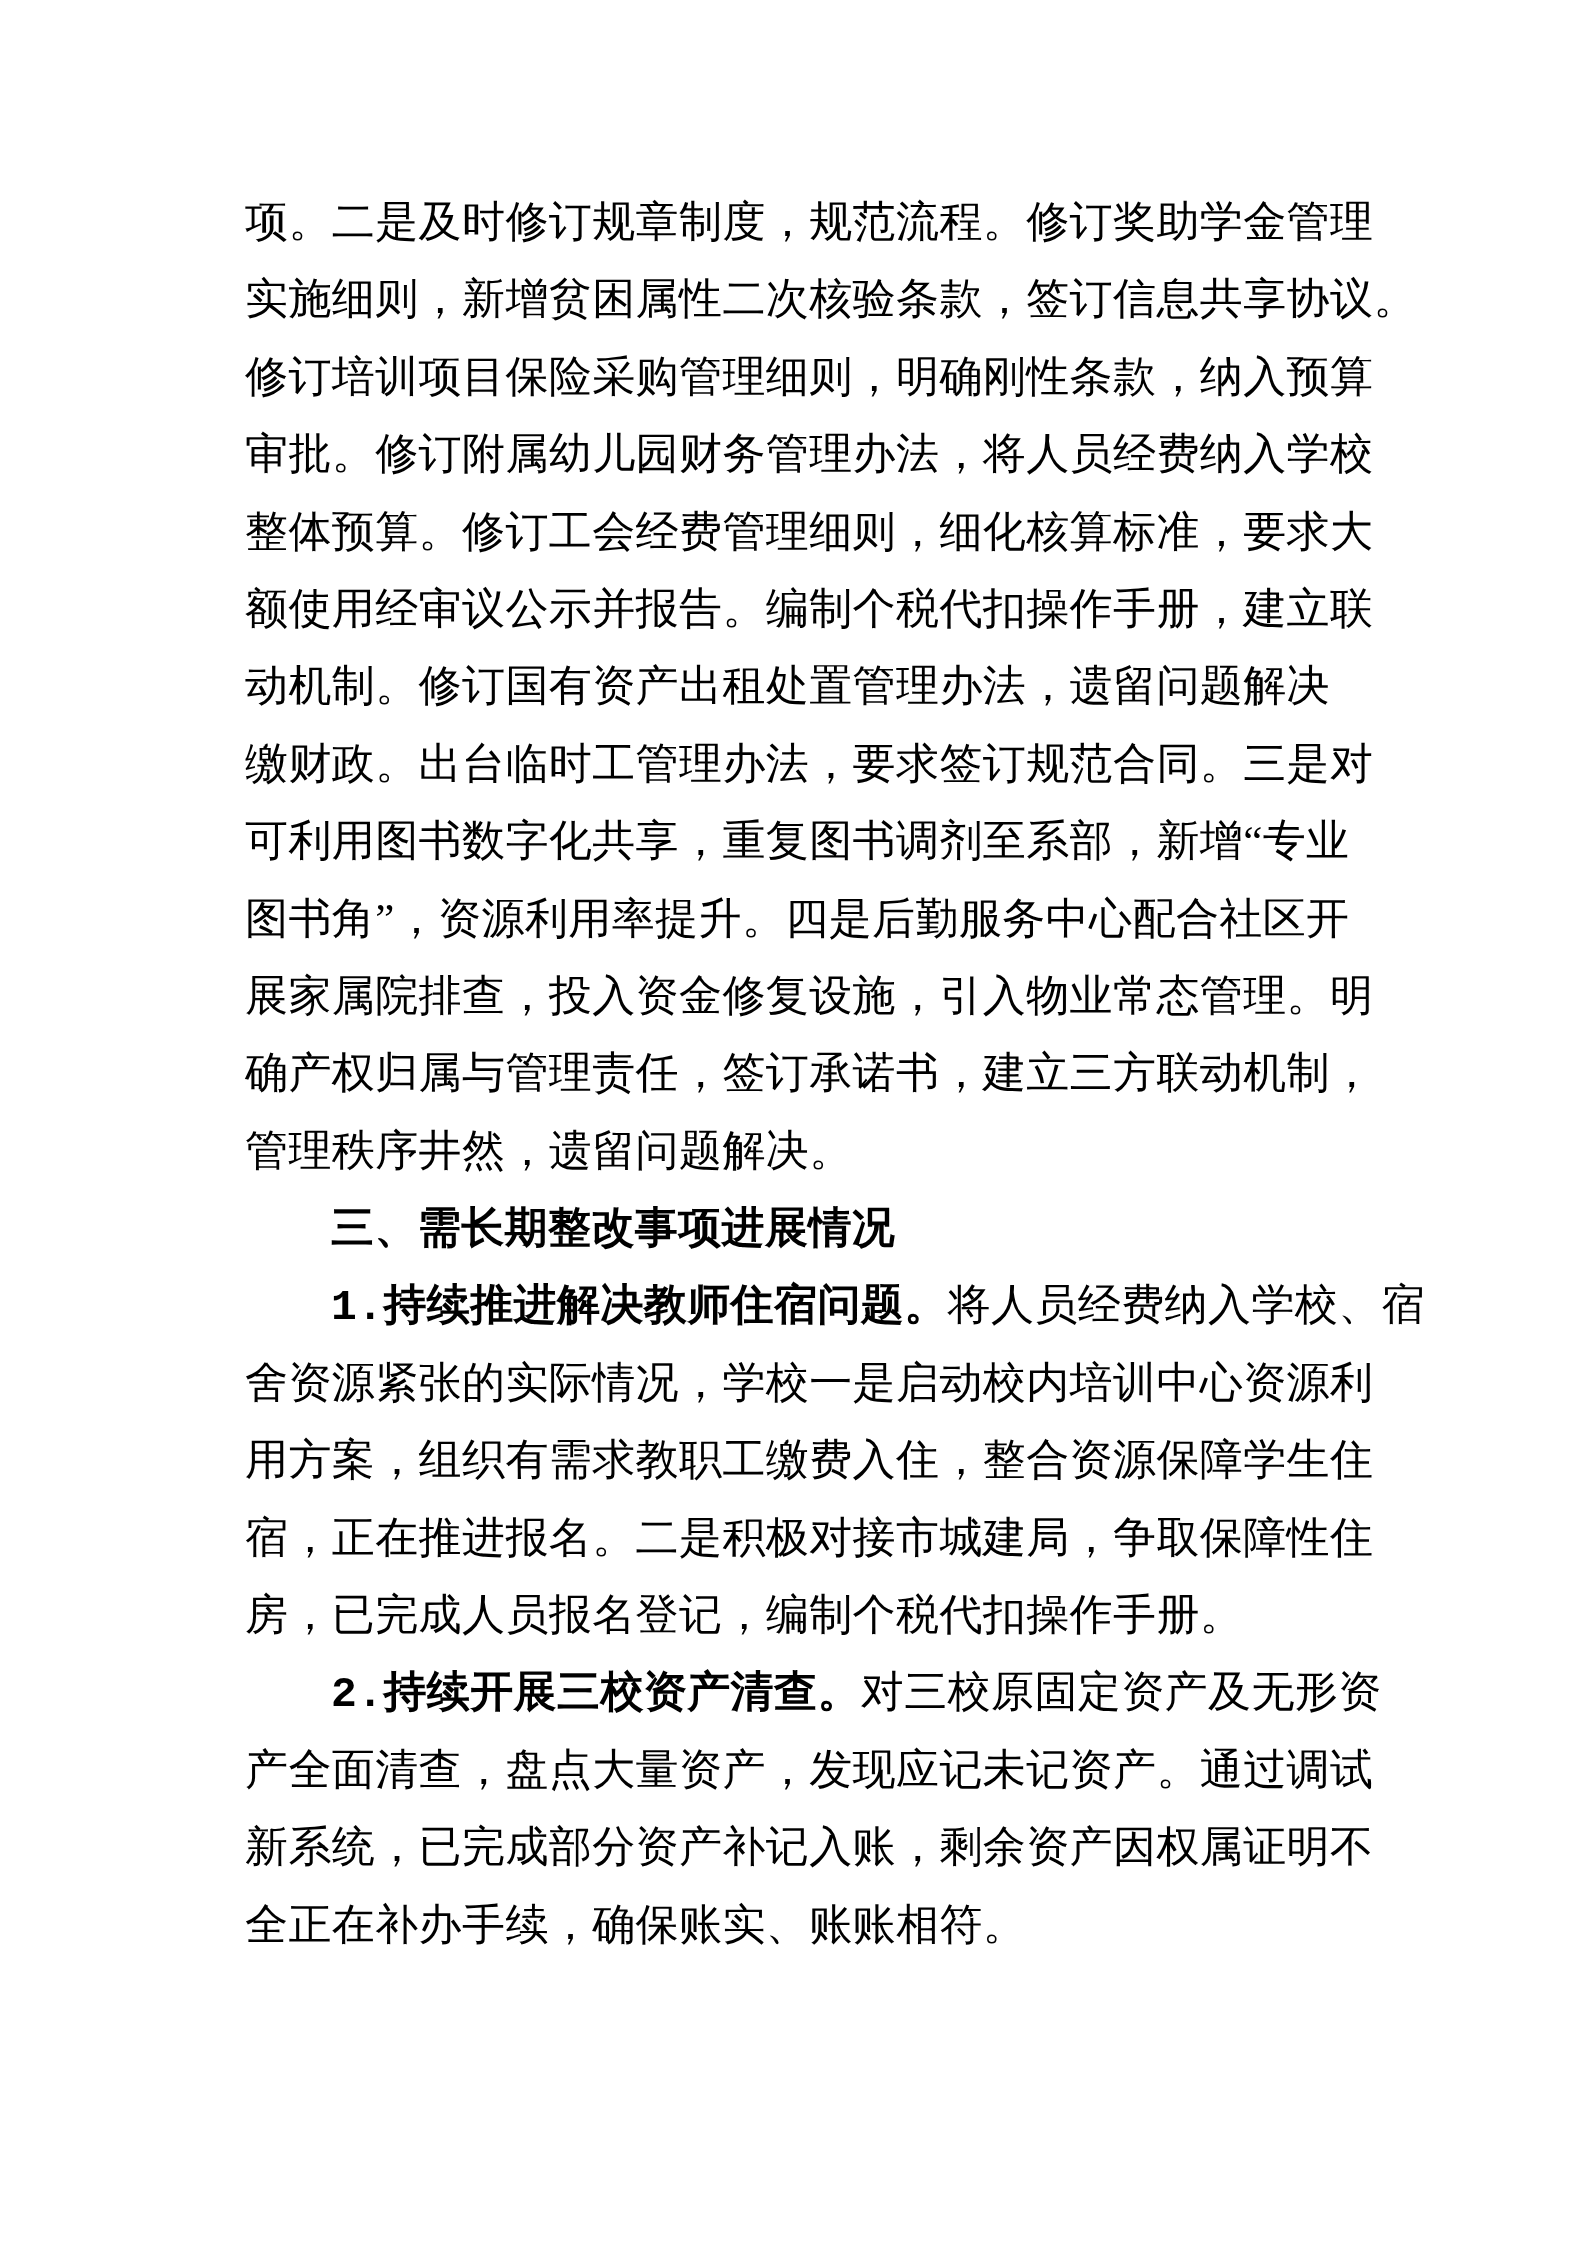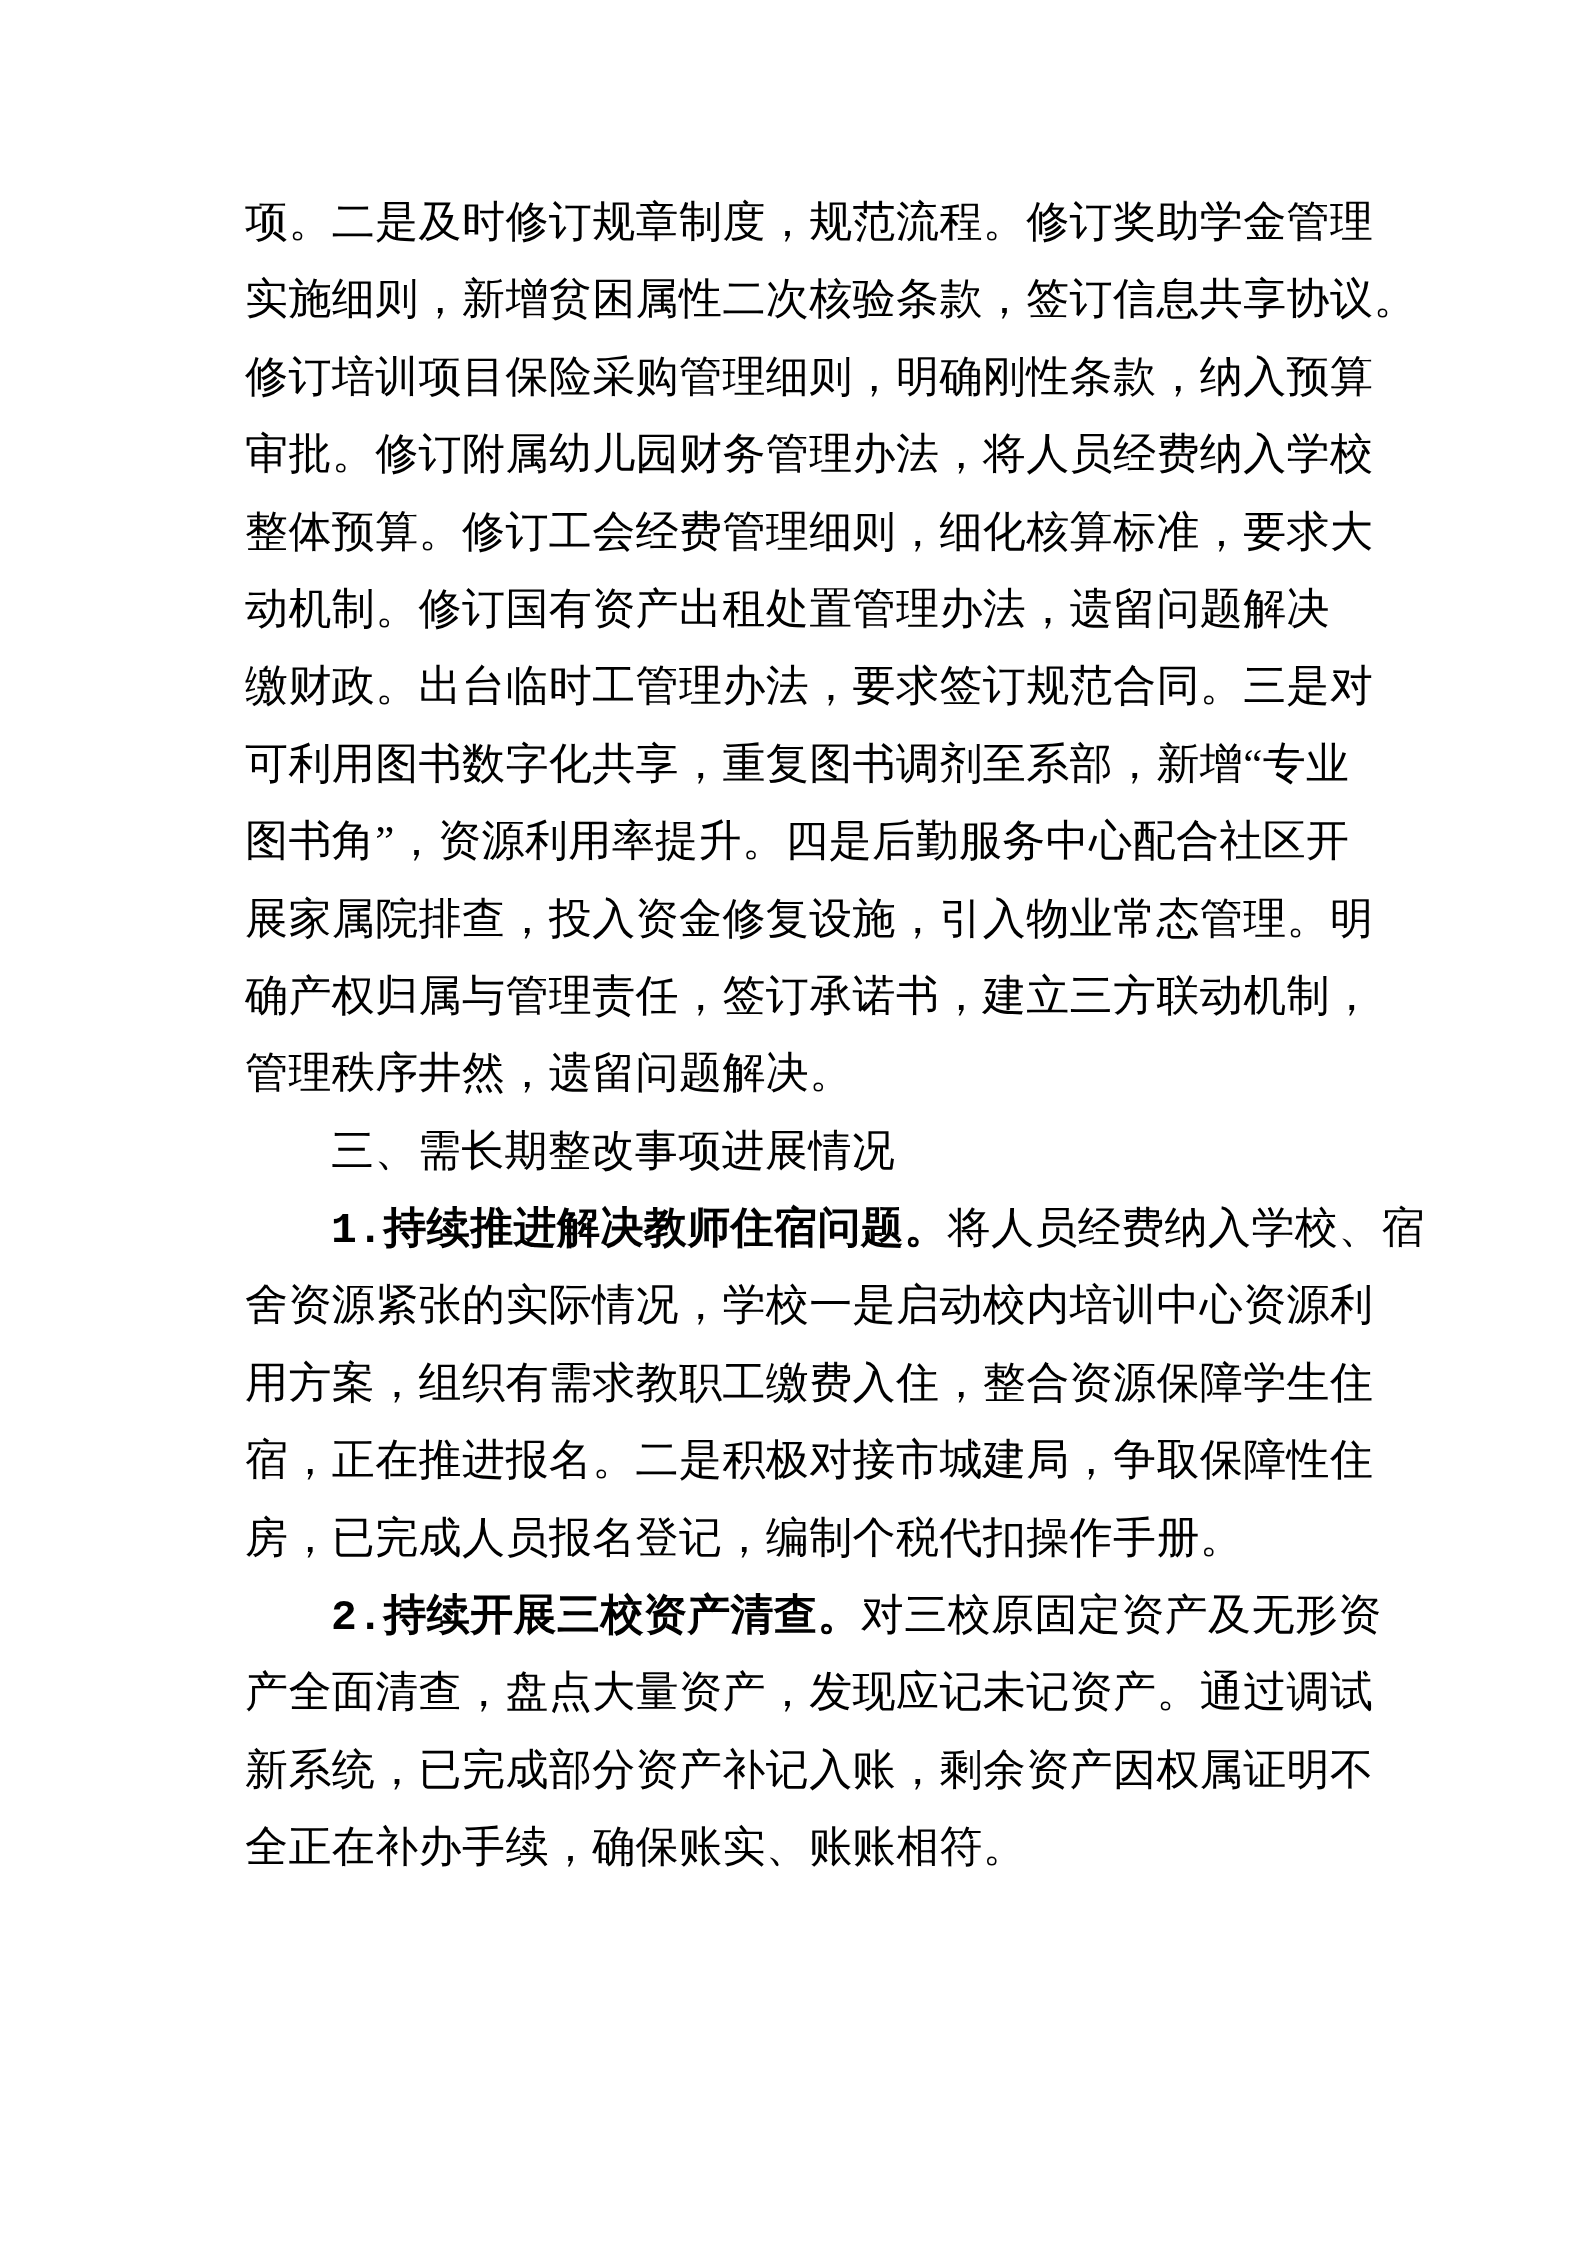--- a/index.html
+++ b/index.html
@@ -32,40 +32,41 @@
   }
   .line.indent {
     padding-left: 86px;
   }
   .lead-bold {
     font-weight: 700;
     font-family: Liberation Mono, monospace;
   }
   .heading-line {
     font-family: "Liberation Sans", "DejaVu Sans", sans-serif;
-    font-weight: 400;
+    font-weight: 700;
     font-size: 43px;
     line-height: 77.4px;
     height: 77.4px;
     color: #000000;
     letter-spacing: 0.4px;
     padding-left: 86px;
     white-space: nowrap;
   }
 </style>
 </head>
 <body>
 
 <div class="page">
   <div class="text-column">
       <div class="line"><span>项。二是及时修订规章制度，规范流程。修订奖助学金管理</span></div>
       <div class="line"><span>实施细则，新增贫困属性二次核验条款，签订信息共享协议。</span></div>
       <div class="line"><span>修订培训项目保险采购管理细则，明确刚性条款，纳入预算</span></div>
       <div class="line"><span>审批。修订附属幼儿园财务管理办法，将人员经费纳入学校</span></div>
       <div class="line"><span>整体预算。修订工会经费管理细则，细化核算标准，要求大</span></div>
+      <div class="line"><span>额使用经审议公示并报告。编制个税代扣操作手册，建立联</span></div>
       <div class="line"><span>动机制。修订国有资产出租处置管理办法，遗留问题解决</span></div>
       <div class="line"><span>缴财政。出台临时工管理办法，要求签订规范合同。三是对</span></div>
       <div class="line"><span>可利用图书数字化共享，重复图书调剂至系部，新增“专业</span></div>
       <div class="line"><span>图书角”，资源利用率提升。四是后勤服务中心配合社区开</span></div>
       <div class="line"><span>展家属院排查，投入资金修复设施，引入物业常态管理。明</span></div>
       <div class="line"><span>确产权归属与管理责任，签订承诺书，建立三方联动机制，</span></div>
       <div class="line"><span>管理秩序井然，遗留问题解决。</span></div>
       <div class="heading-line">三、需长期整改事项进展情况</div>
       <div class="line indent"><span class="lead-bold">1.持续推进解决教师住宿问题。</span><span>将人员经费纳入学校、宿</span></div>
       <div class="line"><span>舍资源紧张的实际情况，学校一是启动校内培训中心资源利</span></div>

